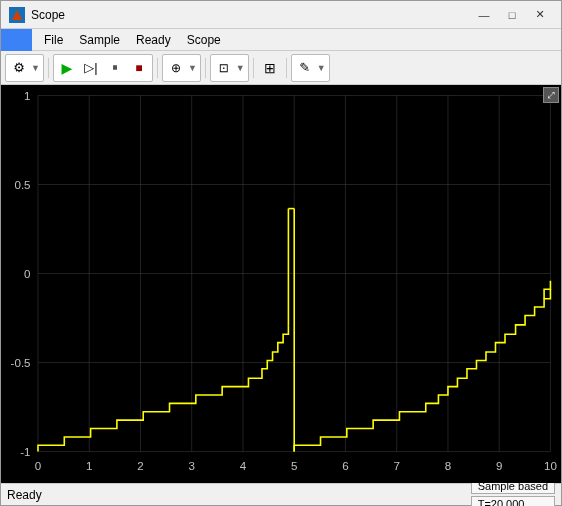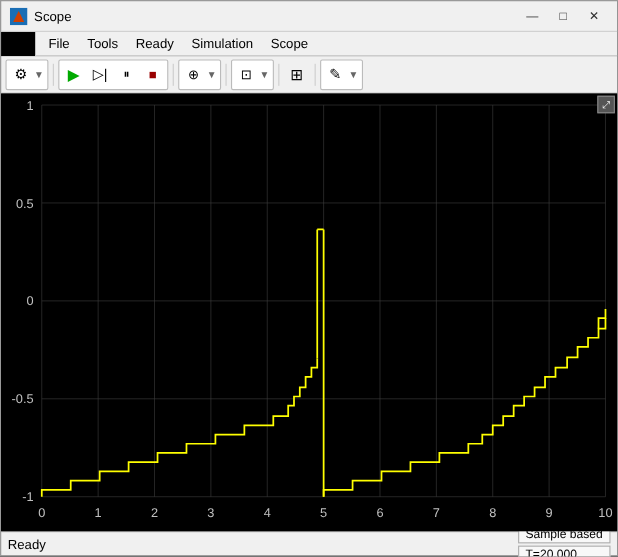--- a/index.html
+++ b/index.html
@@ -8,21 +8,21 @@
       height: 506px;
       font-family: 'Segoe UI', Tahoma, Arial, sans-serif;
       font-size: 12px;
       background: #f0f0f0;
       overflow: hidden;
     }
     .window {
       width: 562px;
       height: 506px;
       border: 1px solid #999;
-      background: #000000;
+      background: #3b82f6;
       display: flex;
       flex-direction: column;
     }
     .title-bar {
       background: #f0f0f0;
       height: 28px;
       display: flex;
       align-items: center;
       padding: 0 8px;
       border-bottom: 1px solid #ccc;
@@ -179,23 +179,22 @@
     <span class="title-bar-text">Scope</span>
     <div class="title-bar-buttons">
       <button class="title-btn">—</button>
       <button class="title-btn">□</button>
       <button class="title-btn">✕</button>
     </div>
   </div>
 
   <div class="menu-bar">
     <div class="menu-item">File</div>
-    <div class="menu-item">Tools</div>
+    <div class="menu-item">Sample</div>
     <div class="menu-item">Ready</div>
-    <div class="menu-item">Simulation</div>
     <div class="menu-item">Scope</div>
   </div>
 
   <div class="toolbar">
 
     <div class="toolbar-group">
       <button class="toolbar-btn">⚙</button>
       <span style="font-size:9px;color:#666;padding-right:2px;">▼</span>
     </div>
     <div class="toolbar-separator"></div>

